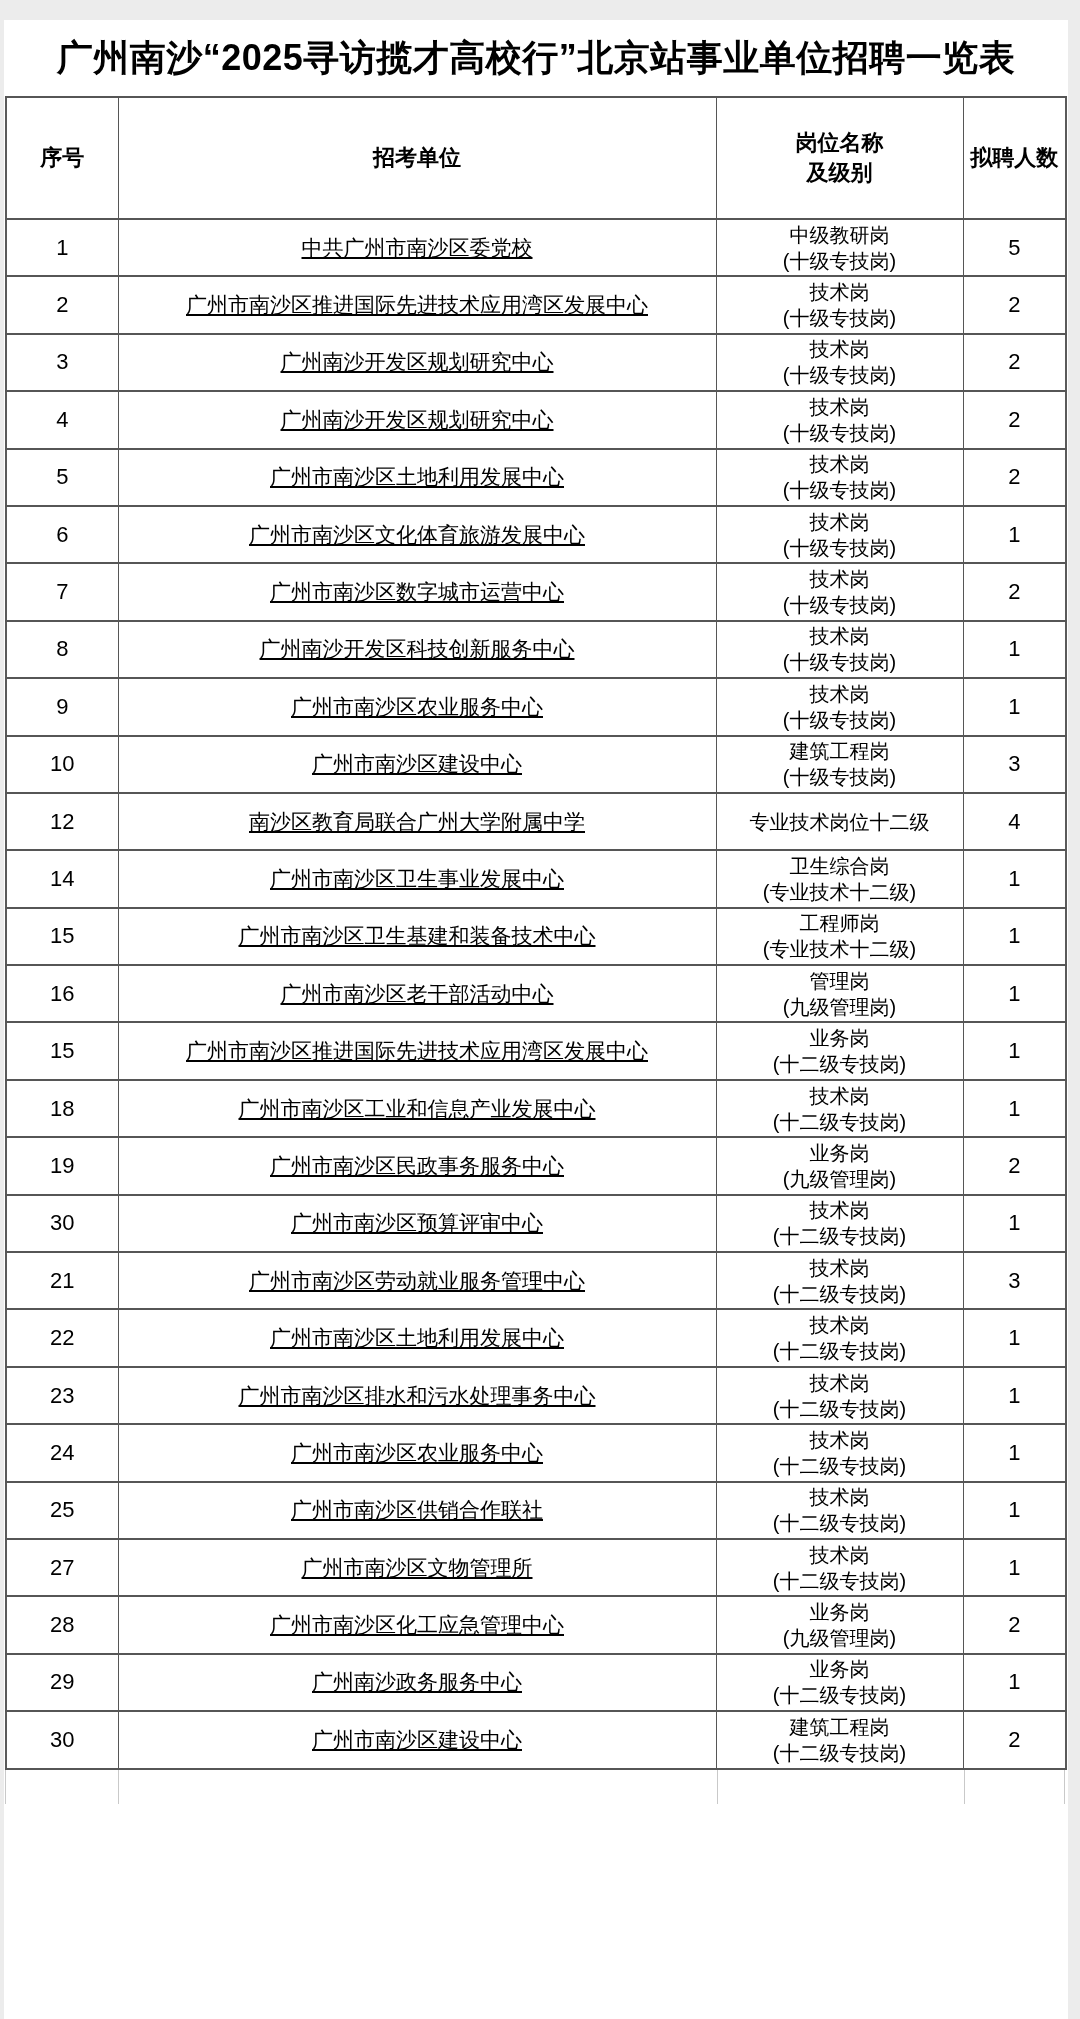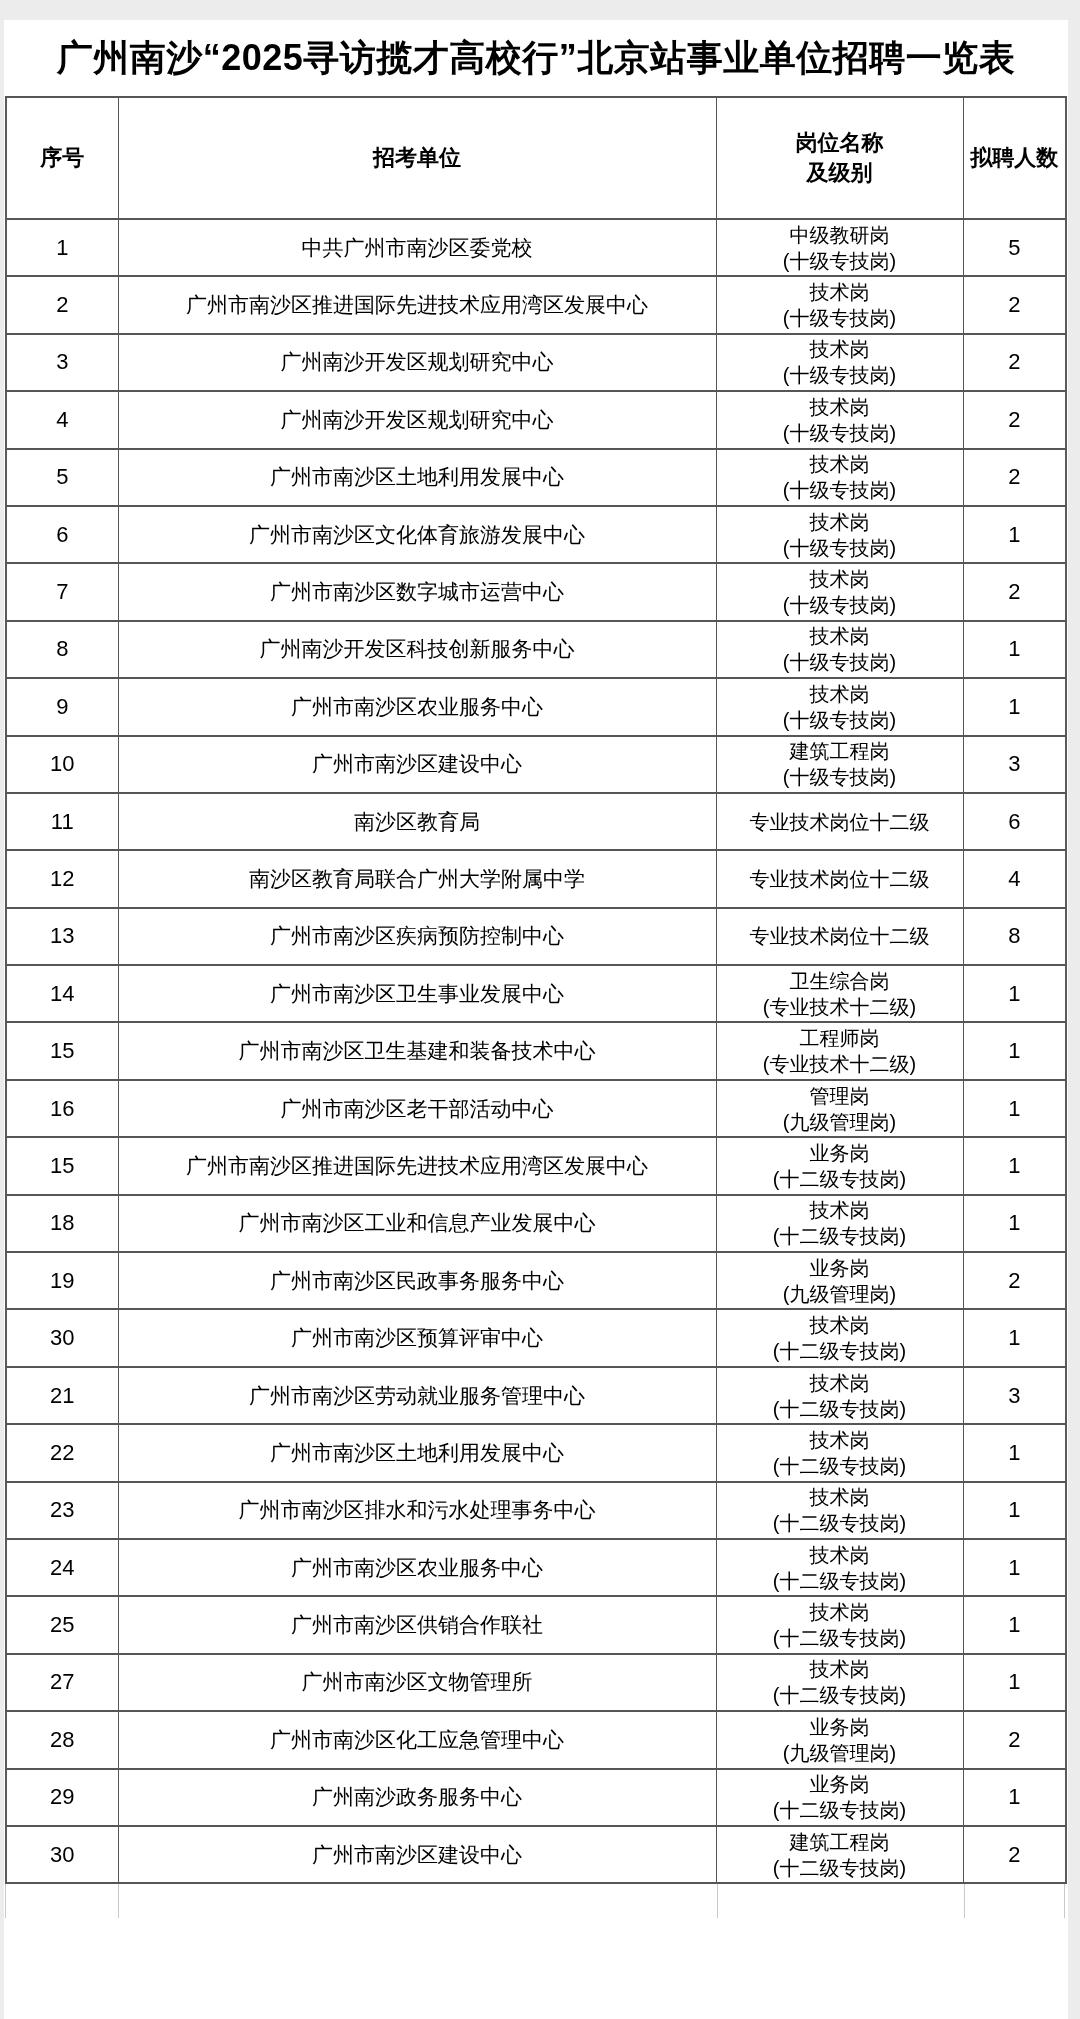--- a/index.html
+++ b/index.html
@@ -47,21 +47,21 @@
     overflow: hidden;
   }
   col.c-no    { width: 112px; }
   col.c-unit  { width: 598px; }
   col.c-post  { width: 247px; }
   col.c-count { width: 103px; }
   thead tr { height: 122px; }
   thead th { font-size: 22px; font-weight: bold; line-height: 30px; }
   tbody tr { height: 57.4px; }
   td.cell-no    { font-size: 22px; }
-  td.cell-unit  { font-size: 21px; }
+  td.cell-unit  { font-size: 21px; text-decoration: underline; }
   td.cell-post  { font-size: 20px; line-height: 26px; }
   td.cell-count { font-size: 22px; }
   .partial-row {
     position: relative;
     width: 1060px;
     height: 34px;
     margin-left: 1px;
   }
   .partial-row .vline {
     position: absolute;
@@ -181,42 +181,26 @@
         <tr>
           <td class="cell-no">10</td>
           <td class="cell-unit">广州市南沙区建设中心</td>
           <td class="cell-post">
             <div>建筑工程岗</div>
             <div>(十级专技岗)</div>
           </td>
           <td class="cell-count">3</td>
         </tr>
         <tr>
-          <td class="cell-no">11</td>
-          <td class="cell-unit">南沙区教育局</td>
-          <td class="cell-post">
-            <div>专业技术岗位十二级</div>
-          </td>
-          <td class="cell-count">6</td>
-        </tr>
-        <tr>
           <td class="cell-no">12</td>
           <td class="cell-unit">南沙区教育局联合广州大学附属中学</td>
           <td class="cell-post">
             <div>专业技术岗位十二级</div>
           </td>
           <td class="cell-count">4</td>
-        </tr>
-        <tr>
-          <td class="cell-no">13</td>
-          <td class="cell-unit">广州市南沙区疾病预防控制中心</td>
-          <td class="cell-post">
-            <div>专业技术岗位十二级</div>
-          </td>
-          <td class="cell-count">8</td>
         </tr>
         <tr>
           <td class="cell-no">14</td>
           <td class="cell-unit">广州市南沙区卫生事业发展中心</td>
           <td class="cell-post">
             <div>卫生综合岗</div>
             <div>(专业技术十二级)</div>
           </td>
           <td class="cell-count">1</td>
         </tr>

